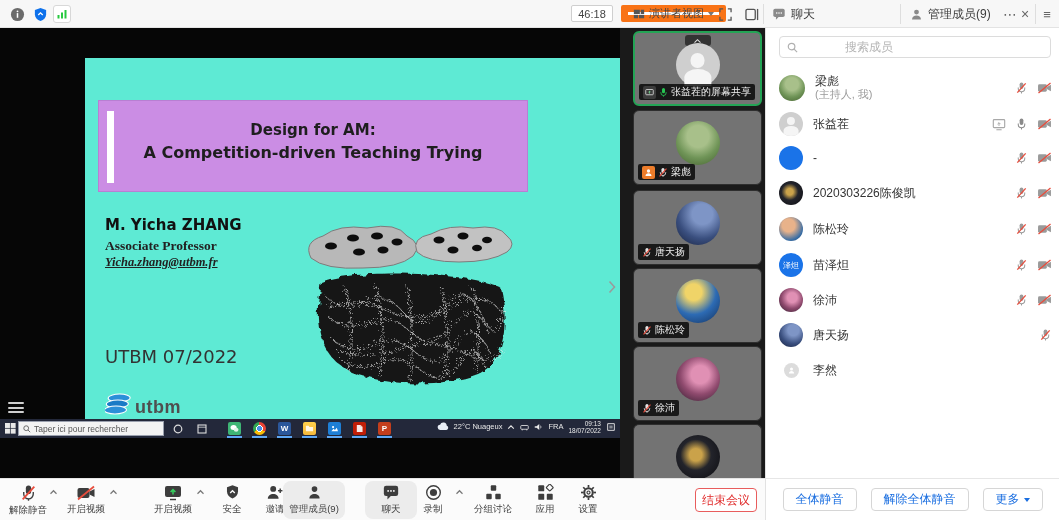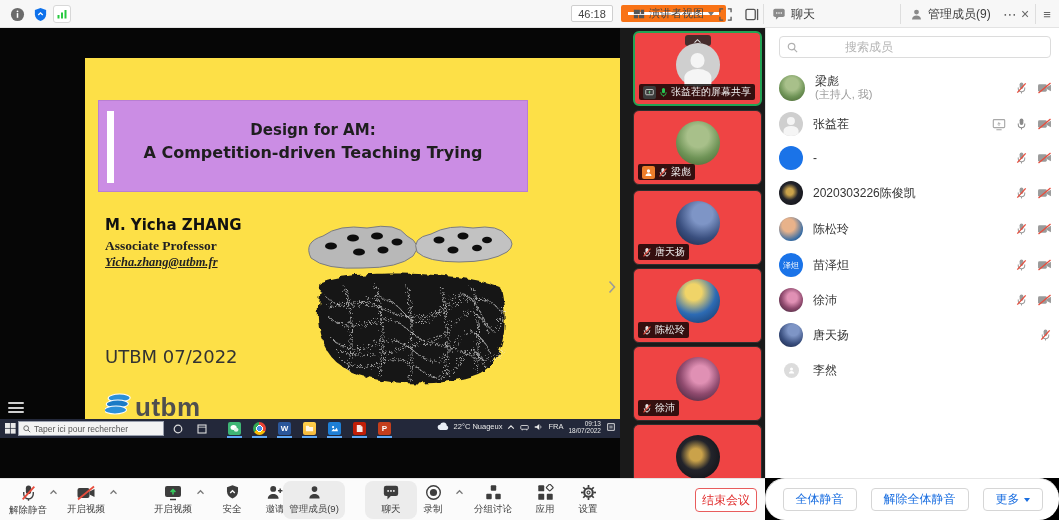--- a/index.html
+++ b/index.html
@@ -9,68 +9,68 @@
   .topbar{position:absolute;left:0;top:0;width:1059px;height:28px;background:#f7f7f7;border-bottom:1px solid #e3e3e3;}
   .tb-ico{position:absolute;top:5px;width:18px;height:18px;display:flex;align-items:center;justify-content:center;}
   .timerbox{position:absolute;left:571px;top:5px;width:42px;height:17px;background:#fff;border:1px solid #cfcfcf;border-radius:2px;font-size:11px;color:#444;display:flex;align-items:center;justify-content:center;}
   .viewdrop{position:absolute;left:621px;top:5px;height:17px;background:#fff;border:7px solid #f97316;border-radius:2px;display:flex;align-items:center;padding:0 5px;font-size:11px;color:#444;gap:4px;}
   .caret-d{width:0;height:0;border-left:3.5px solid transparent;border-right:3.5px solid transparent;border-top:4px solid #777;}
   .vdiv{position:absolute;top:4px;width:1px;height:20px;background:#dedede;}
   .panel-head{position:absolute;top:0;height:28px;display:flex;align-items:center;gap:5px;font-size:12px;color:#3c3c3c;}
   .winctl{position:absolute;top:0;height:28px;display:flex;align-items:center;justify-content:center;color:#666;cursor:default;}
   
   .mainArea{position:absolute;left:0;top:28px;width:620px;height:450px;background:#060606;}
-  .slide{position:absolute;left:85px;top:30px;width:608px;height:375px;background:#fde047;}
+  .slide{position:absolute;left:85px;top:30px;width:608px;height:375px;background:#5eead4;}
   .banner{position:absolute;left:13px;top:42px;width:430px;height:92px;background:#cb8de4;border:1px solid #b87fd2;}
   .banner .bar{position:absolute;left:8px;top:10px;width:7px;height:72px;background:#fff;}
   .banner .t1{position:absolute;left:0;right:0;top:20px;text-align:center;font-family:"DejaVu Sans",sans-serif;font-weight:bold;font-size:15px;color:#1e1e1e;}
   .banner .t2{position:absolute;left:0;right:0;top:42px;text-align:center;font-family:"DejaVu Sans",sans-serif;font-weight:bold;font-size:16px;color:#1e1e1e;}
   .author{position:absolute;left:20px;top:158px;font-family:"DejaVu Sans",sans-serif;font-weight:bold;font-size:15px;color:#111;}
   .role{position:absolute;left:20px;top:180px;font-family:"Liberation Serif","DejaVu Serif",serif;font-weight:bold;font-size:13.5px;color:#222;}
   .email{position:absolute;left:20px;top:197px;font-family:"Liberation Serif","DejaVu Serif",serif;font-weight:bold;font-style:italic;font-size:12.5px;color:#222;text-decoration:underline;}
   .sfoot{position:absolute;left:20px;top:288px;font-size:18px;color:#333;font-family:"DejaVu Sans",sans-serif;}
   .lattice{position:absolute;left:208px;top:166px;}
   .utbmlogo{position:absolute;left:20px;top:334px;display:flex;align-items:flex-end;gap:3px;}
-  .utbmlogo .txt{font-size:26px;color:#4f4f4f;font-weight:600;letter-spacing:.5px;line-height:20px;}
+  .utbmlogo .txt{font-size:18px;color:#4f4f4f;font-weight:600;letter-spacing:.5px;line-height:20px;}
   .ppt-menu{position:absolute;left:8px;top:374px;width:16px;height:11px;display:flex;flex-direction:column;justify-content:space-between;}
   .ppt-menu i{display:block;height:2px;background:#cfcfcf;border-radius:1px;}
   
   .taskbar{position:absolute;left:0;top:391px;width:620px;height:19px;background:#23283a;display:flex;align-items:center;}
   .tk-search{position:absolute;left:18px;top:2px;width:146px;height:15px;background:#f3f3f3;border:1px solid #9aa0ae;display:flex;align-items:center;gap:3px;padding:0 4px;font-size:8.5px;color:#555;}
   .tk-app{position:absolute;top:3px;width:13px;height:13px;border-radius:2px;display:flex;align-items:center;justify-content:center;font-size:8px;color:#fff;font-weight:bold;}
   .tk-under{position:absolute;top:17px;width:15px;height:2px;background:#5fa8f5;}
   .tray{position:absolute;right:4px;top:0;height:15px;display:flex;align-items:center;gap:5px;color:#e8e8e8;}
   .tray .wtxt{font-size:7.5px;}
   .tray .clock{font-size:6.5px;line-height:7px;text-align:right;}
   
   .collapse{position:absolute;left:605px;top:248px;width:14px;height:22px;display:flex;align-items:center;justify-content:center;}
   .stripScroll{position:absolute;left:625px;top:243px;width:3px;height:30px;background:#555;border-radius:2px;}
   
   .strip{position:absolute;left:620px;top:28px;width:145px;height:450px;background:#1a1a1a;overflow:hidden;}
-  .thumb{position:absolute;left:13px;width:129px;height:75px;background:#ef4444;border:1px solid #2e2e2e;border-radius:6px;overflow:hidden;}
+  .thumb{position:absolute;left:13px;width:129px;height:75px;background:#737373;border:1px solid #2e2e2e;border-radius:6px;overflow:hidden;}
   .thumb.active{border:2px solid #23a455;}
   .tav{position:absolute;left:50%;top:10px;transform:translateX(-50%);width:44px;height:44px;border-radius:50%;}
   .tlabel{position:absolute;left:4px;bottom:4px;max-width:120px;background:rgba(0,0,0,.78);border-radius:2px;padding:1px 4px;display:flex;align-items:center;gap:3px;font-size:10px;color:#efefef;white-space:nowrap;overflow:hidden;}
   .chipTop{position:absolute;left:50%;top:2px;transform:translateX(-50%);width:26px;height:11px;background:rgba(40,40,40,.85);border-radius:3px;display:flex;align-items:center;justify-content:center;}
   .hostchip{width:13px;height:13px;background:#ed7d2b;border-radius:2px;display:flex;align-items:center;justify-content:center;flex:none;}
   .sharechip{width:13px;height:13px;background:#3c3c3c;border-radius:2px;display:flex;align-items:center;justify-content:center;flex:none;}
   .defava{background:#cfcfcf;position:relative;}
   .defava:before{content:"";position:absolute;left:50%;top:22%;transform:translateX(-50%);width:34%;height:34%;border-radius:50%;background:#f5f5f5;}
   .defava:after{content:"";position:absolute;left:50%;top:60%;transform:translateX(-50%);width:62%;height:38%;border-radius:50% 50% 0 0;background:#f5f5f5;}
   
   .panel{position:absolute;left:765px;top:28px;width:294px;height:450px;background:#fff;border-left:1px solid #e2e2e2;}
   .search{position:absolute;left:13px;top:8px;width:272px;height:22px;border:1px solid #dcdcdc;border-radius:4px;display:flex;align-items:center;gap:5px;padding:0 7px;background:#fff;}
   .search input{border:none;outline:none;flex:1;font-size:12px;color:#333;background:transparent;margin-left:40px;}
   .search input::placeholder{color:#b5b5b5;}
   .m-row{position:absolute;left:13px;width:273px;height:30px;display:flex;align-items:center;gap:10px;}
   .mav{width:24px;height:24px;border-radius:50%;flex:none;position:relative;overflow:hidden;}
   .mname{font-size:12px;color:#333;flex:1;min-width:0;white-space:nowrap;}
   .msub{font-size:11px;color:#9a9a9a;margin-top:1px;}
   .micons{display:flex;align-items:center;gap:9px;flex:none;}
-  .pfoot{position:absolute;left:765px;top:478px;width:294px;height:42px;background:#fff;border-top:1px solid #e6e6e6;border-left:1px solid #e2e2e2;display:flex;align-items:center;justify-content:center;gap:14px;border-radius:20px;}
+  .pfoot{position:absolute;left:765px;top:478px;width:294px;height:42px;background:#fff;border-top:1px solid #e6e6e6;border-left:1px solid #e2e2e2;display:flex;align-items:center;justify-content:center;gap:14px;}
   .pbtn{height:23px;border:1px solid #d6d6d6;border-radius:4px;background:#fff;color:#1a6ee0;font-size:12px;display:flex;align-items:center;justify-content:center;padding:0 12px;gap:4px;cursor:pointer;}
   
   .toolbar{position:absolute;left:0;top:478px;width:765px;height:42px;background:#fbfbfb;border-top:1px solid #e4e4e4;padding-left:16px;}
   .tbitem{position:absolute;top:2px;height:38px;width:52px;display:flex;flex-direction:column;align-items:center;justify-content:center;gap:2px;border-radius:8px;cursor:pointer;}
   .tbitem .lbl{font-size:9.5px;color:#3d3d3d;white-space:nowrap;}
   .tbitem.hl{background:#ececec;}
   .chev{position:absolute;top:10px;}
   .endbtn{position:absolute;left:695px;top:9px;width:62px;height:24px;border:1px solid #e85c5c;border-radius:4px;background:#fff;color:#e02b2b;font-size:12px;display:flex;align-items:center;justify-content:center;cursor:pointer;}
   svg{display:block;}
 </style>

